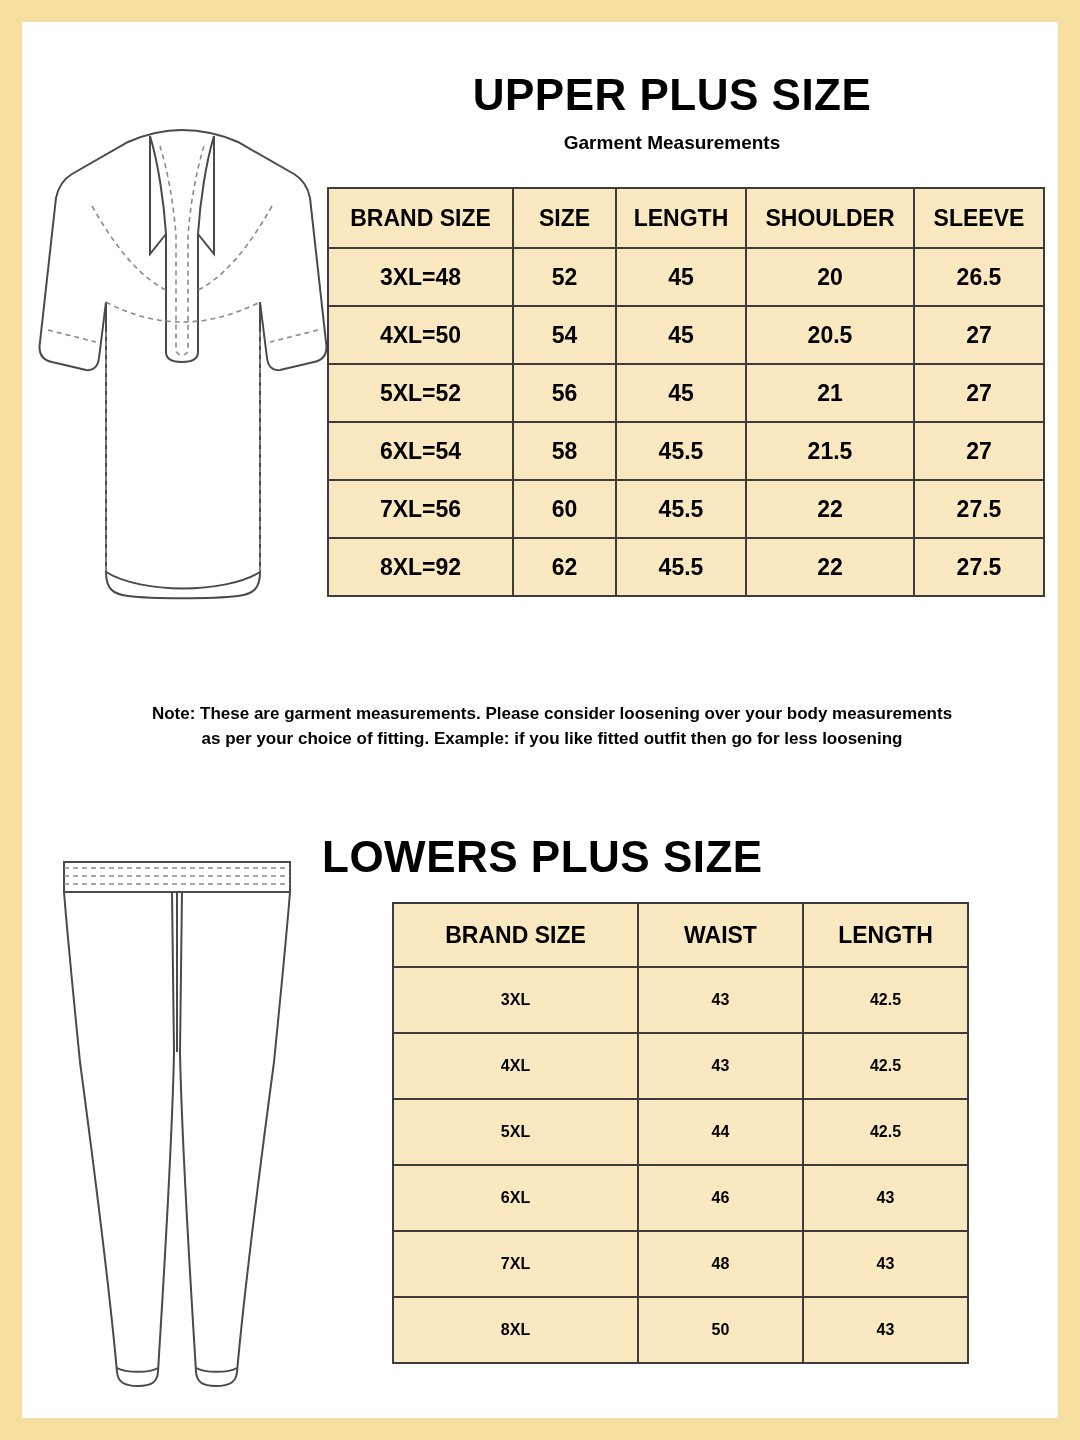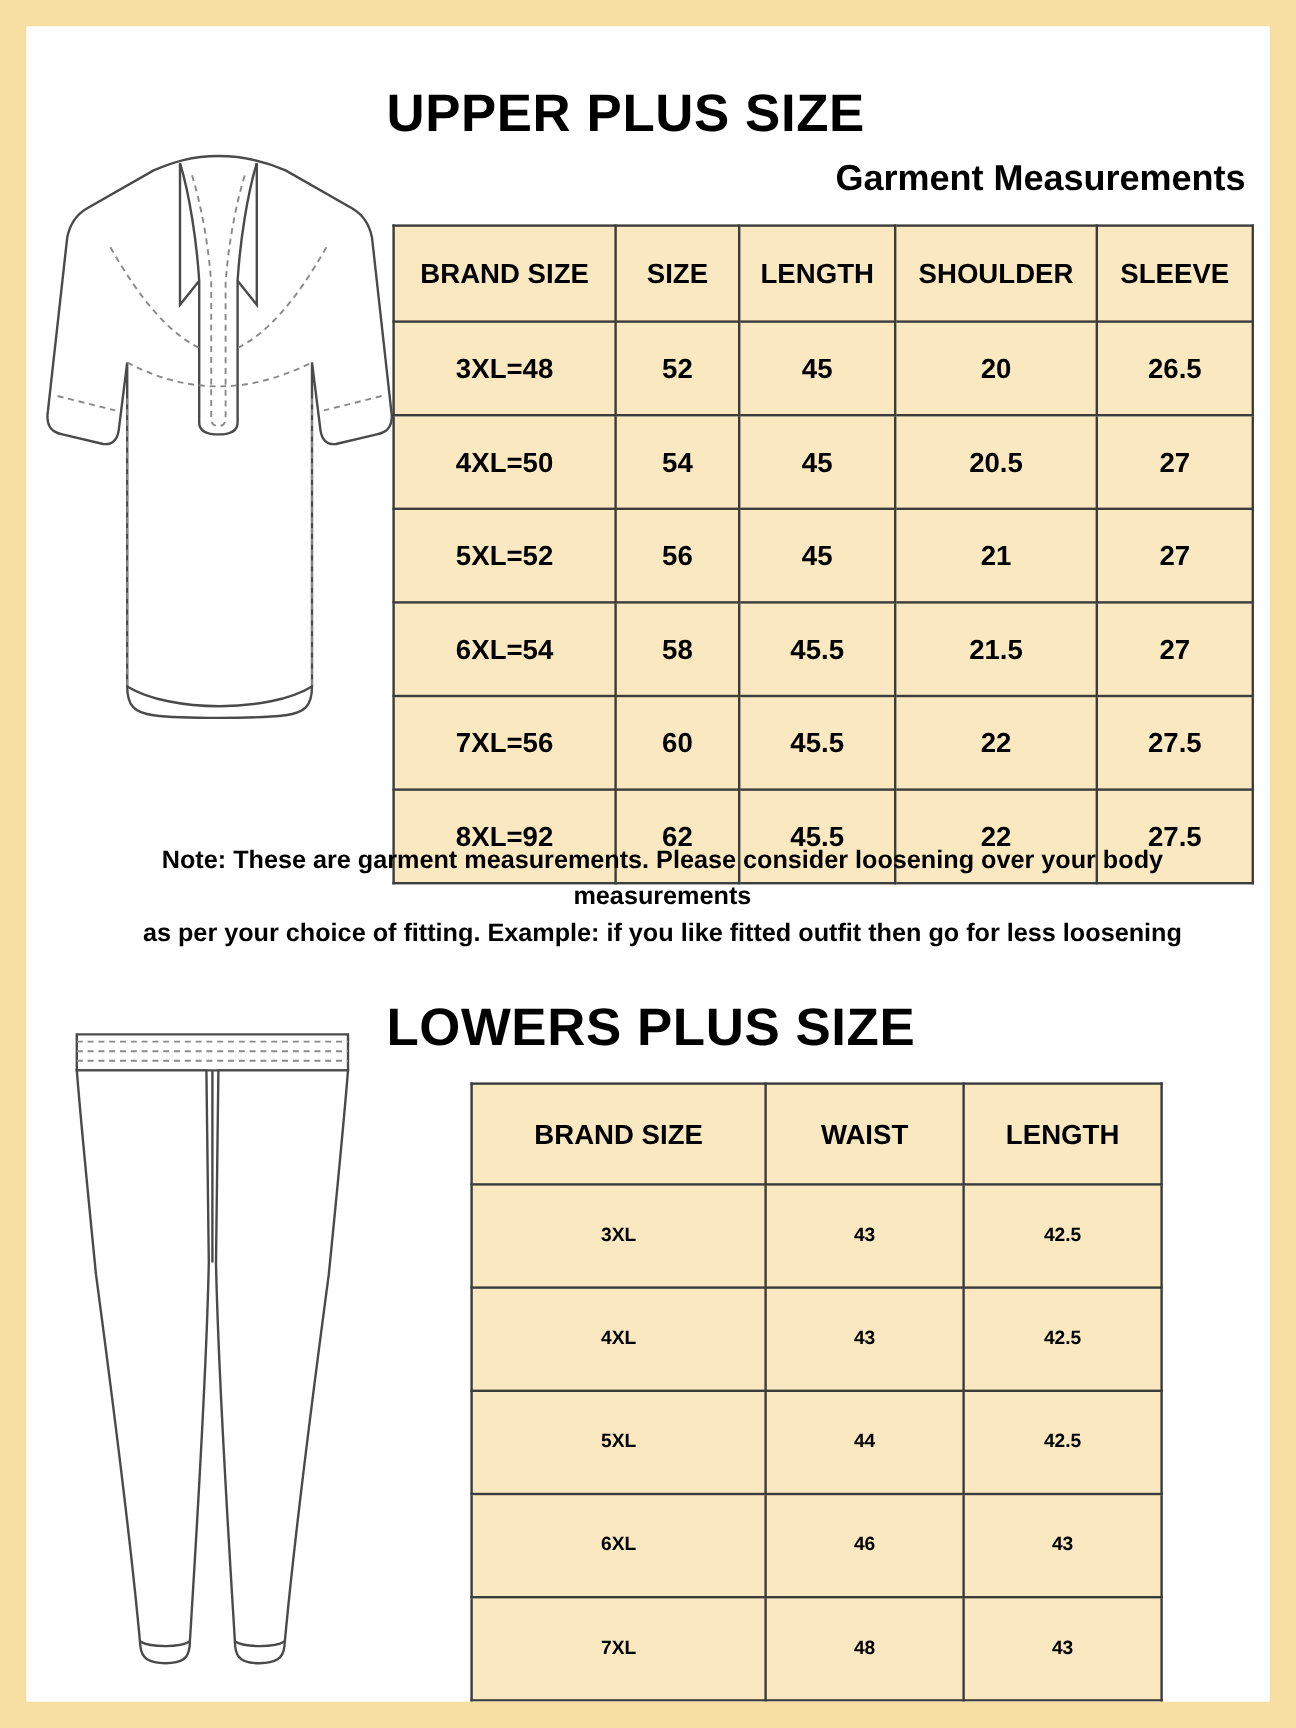--- a/index.html
+++ b/index.html
@@ -40,29 +40,30 @@
   .title {
     position: absolute;
     font-weight: bold;
     color: #000000;
     letter-spacing: 0.5px;
   }
   .upper-title {
     left: 300px;
     top: 48px;
     width: 700px;
+    text-align: center;
     font-size: 44px;
   }
   .upper-subtitle {
     position: absolute;
-    left: 316px;
+    left: 300px;
     top: 110px;
     width: 700px;
-    text-align: right;
-    font-size: 30px;
+    text-align: center;
+    font-size: 19px;
     font-weight: bold;
     color: #000000;
   }
 
   
   .kurta-art {
     position: absolute;
     left: 10px;
     top: 80px;
     width: 300px;
@@ -80,21 +81,21 @@
   table {
     border-collapse: collapse;
     table-layout: fixed;
   }
   table td, table th {
     border: 2px solid #3c3c3c;
     background: #fae9c0;
     text-align: center;
     font-weight: bold;
     color: #000000;
-    padding: 10px;
+    padding: 0;
   }
   .upper-table {
     position: absolute;
     left: 305px;
     top: 165px;
     width: 716px;
   }
   .upper-table th {
     height: 58px;
     font-size: 23px;
@@ -102,21 +103,21 @@
   .upper-table td {
     height: 56px;
     font-size: 23px;
   }
   .note {
     position: absolute;
     left: 60px;
     top: 680px;
     width: 940px;
     text-align: center;
-    font-size: 21px;
+    font-size: 17px;
     font-weight: bold;
     color: #000000;
     line-height: 1.45;
   }
 
   
   .lower-title {
     left: 300px;
     top: 810px;
     width: 720px;

